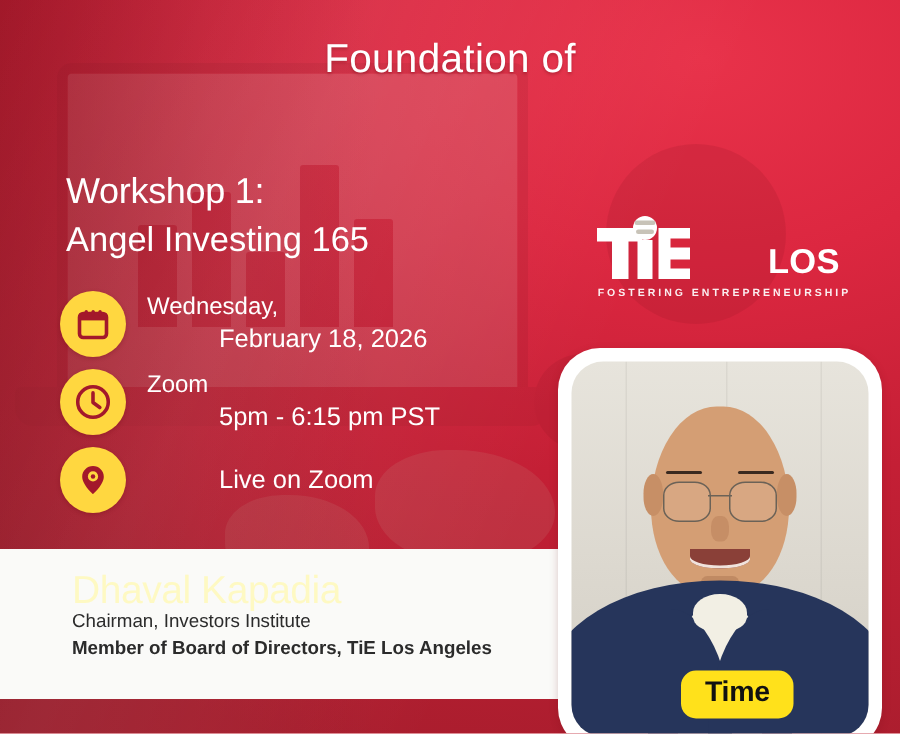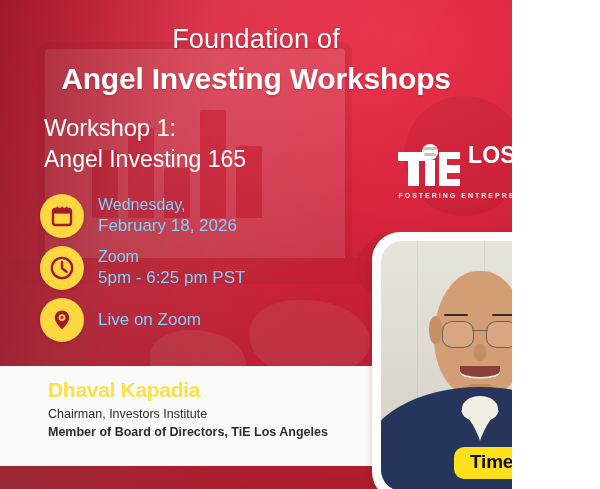--- a/index.html
+++ b/index.html
@@ -6,21 +6,21 @@
     margin: 0;
     padding: 0;
     background: #ffffff;
   }
   body {
     font-family: "Liberation Sans", sans-serif;
   }
 
   .poster {
     position: relative;
-    width: 512px;
+    width: 600px;
     height: 489px;
     overflow: hidden;
     background: #C32033;
   }
 
   
   .bg-base {
     position: absolute;
     inset: 0;
     background:
@@ -143,37 +143,38 @@
     border-radius: 50%;
     background: #FFD740;
     display: flex;
     align-items: center;
     justify-content: center;
     flex: 0 0 44px;
     box-shadow: 0 1px 3px rgba(100,12,22,0.28);
   }
   .dtext {
     margin-left: 14px;
-    color: #7dd3fc;
+    color: #ffffff;
     line-height: 1.28;
   }
   .dtext .l1 { font-size: 16px; font-weight: 400; }
-  .dtext .l2 { font-size: 17px; font-weight: 400; }
+  .dtext .l2 { font-size: 17px; font-weight: 400; margin-left: 48px; }
 
   
   .tie-logo {
     position: absolute;
     left: 398px;
     top: 144px;
     z-index: 6;
     width: 170px;
   }
   .tie-main {
     display: flex;
-    align-items: flex-start;
+    align-items: flex-end;
+    gap: 44px;
   }
   .tie-mark {
     position: relative;
     width: 62px;
     height: 42px;
     flex: 0 0 62px;
   }
   .tie-T {
     position: absolute;
     left: 0; top: 8px;
@@ -420,23 +421,23 @@
     top: 366px;
     width: 381px;
     height: 100px;
     background: #FAFAF8;
     z-index: 5;
   }
   .band-name {
     position: absolute;
     left: 48px;
     top: 378px;
-    color: #fde047;
-    font-size: 21px;
-    font-weight: 700;
+    color: #fef9c3;
+    font-size: 26px;
+    font-weight: 400;
     letter-spacing: -0.3px;
     z-index: 6;
   }
   .band-role1 {
     position: absolute;
     left: 48px;
     top: 407px;
     color: #2B2B2B;
     font-size: 12.5px;
     font-weight: 400;
@@ -469,21 +470,20 @@
     <div class="wm-circle" style="left:404px; top:96px; width:120px; height:120px;"></div>
     <div class="wm-circle" style="left:356px; top:236px; width:64px; height:64px;"></div>
     <div class="wm-hand" style="left:250px; top:300px; width:120px; height:76px;"></div>
     <div class="wm-hand" style="left:150px; top:330px; width:96px; height:64px;"></div>
   </div>
   <div class="bg-darkleft"></div>
   <div class="bg-sheen"></div>
 
   <div class="head-wrap">
     <div class="head-line1">Foundation of</div>
-    <div class="head-line2">Angel Investing Workshops</div>
   </div>
 
   <div class="ws-wrap">
     <div class="ws-num">Workshop 1:</div>
     <div class="ws-title">Angel Investing 165</div>
   </div>
 
   <div class="details">
 
     <div class="drow">
@@ -504,21 +504,21 @@
 
     <div class="drow">
       <div class="dicon">
         <svg width="26" height="26" viewBox="0 0 24 24" aria-hidden="true">
           <circle cx="12" cy="12" r="9.4" fill="none" stroke="#A3182B" stroke-width="2.2"></circle>
           <path d="M12 6.4 V12.3 L16.2 15.4" fill="none" stroke="#A3182B" stroke-width="2.2" stroke-linecap="round" stroke-linejoin="round"></path>
         </svg>
       </div>
       <div class="dtext">
         <div class="l1">Zoom</div>
-        <div class="l2">5pm - 6:25 pm PST</div>
+        <div class="l2">5pm - 6:15 pm PST</div>
       </div>
     </div>
 
     <div class="drow">
       <div class="dicon">
         <svg width="24" height="24" viewBox="0 0 24 24" aria-hidden="true">
           <path d="M12 2.6c-4 0-7.2 3.2-7.2 7.2 0 5.3 7.2 11.6 7.2 11.6s7.2-6.3 7.2-11.6c0-4-3.2-7.2-7.2-7.2z" fill="#A3182B"></path>
           <circle cx="12" cy="9.6" r="3.4" fill="#FFD740"></circle>
           <circle cx="12" cy="9.6" r="1.5" fill="#A3182B"></circle>
         </svg>

